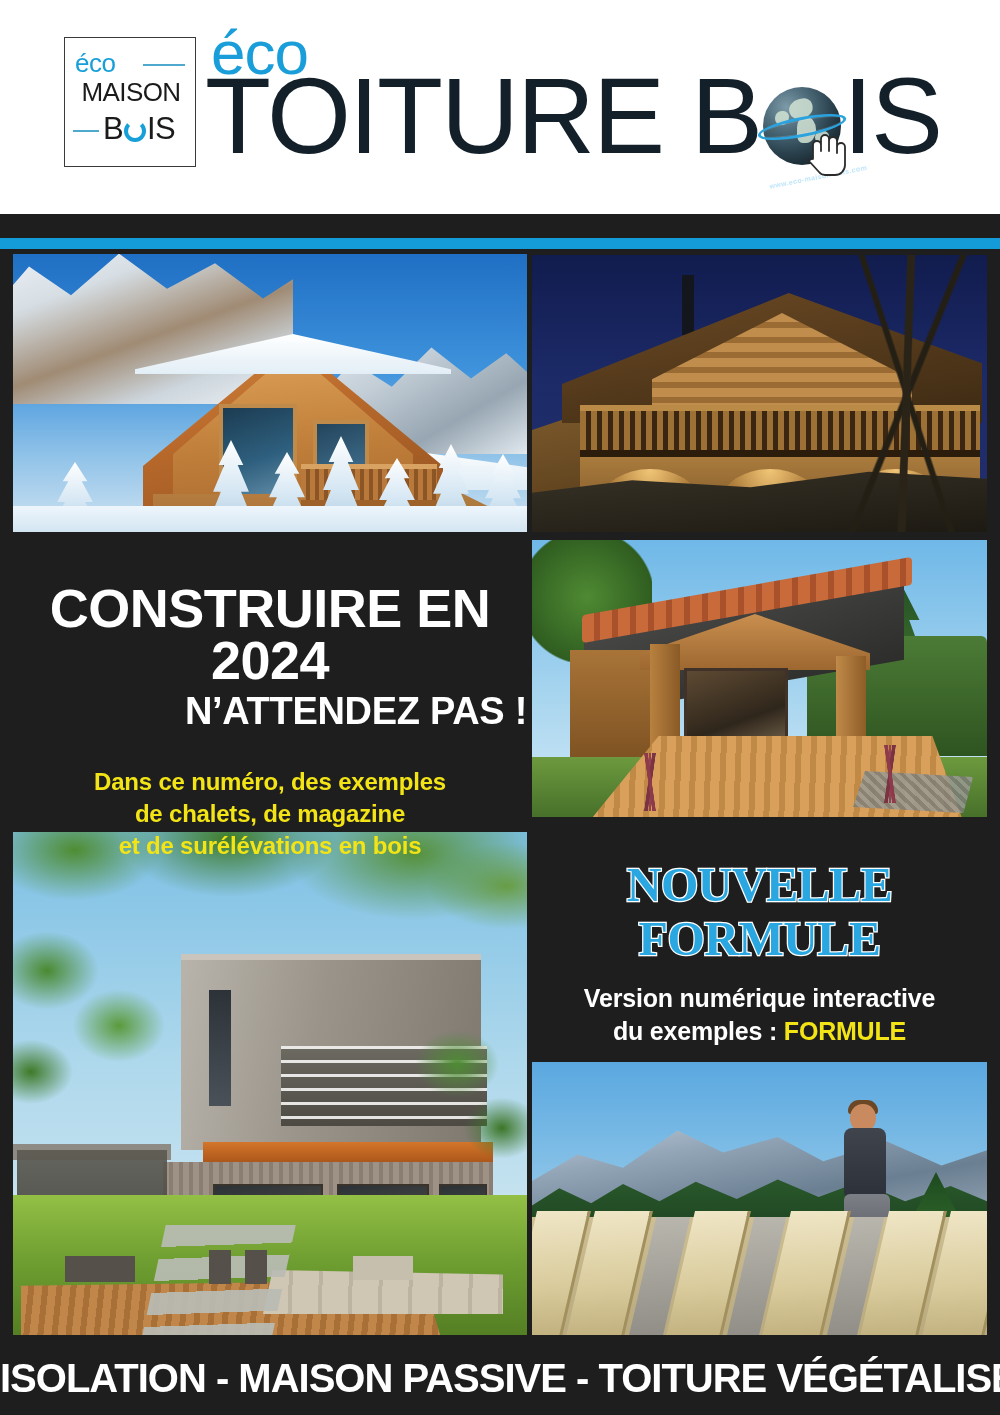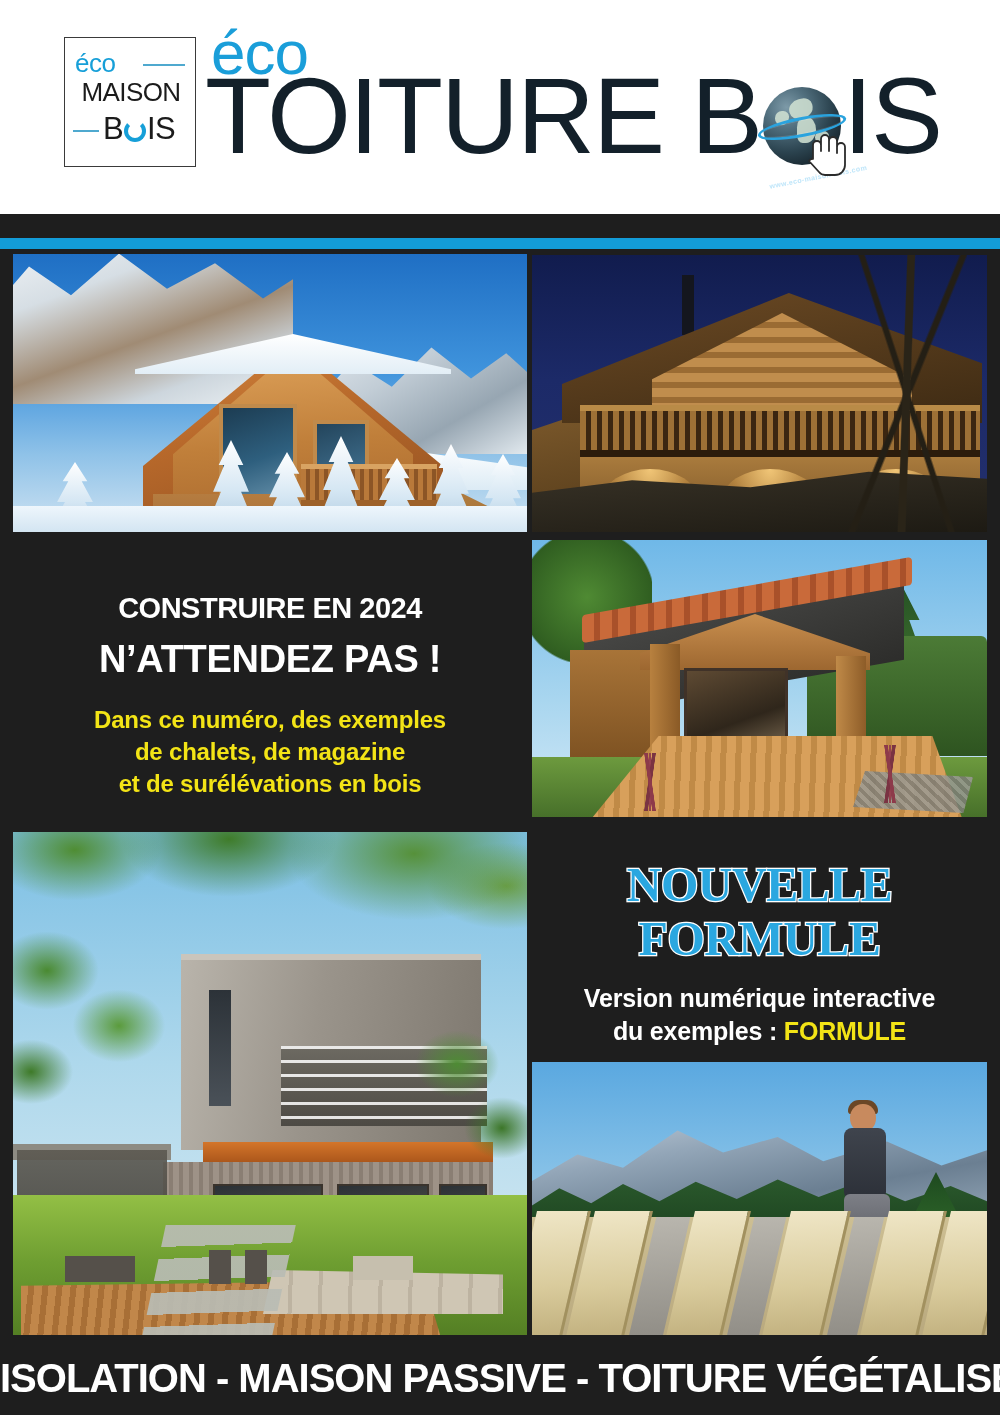--- a/index.html
+++ b/index.html
@@ -325,23 +325,23 @@
     background:linear-gradient(180deg,#3f444d 0%,#2c3038 100%); border-radius:8px; }
   .p5-worker-blue .shorts { position:absolute; left:12px; top:96px; width:46px; height:50px;
     background:linear-gradient(180deg,#7d7f86 0%,#5d5f66 100%); border-radius:6px; }
   .p5-worker-blue .leg { position:absolute; left:22px; top:142px; width:22px; height:52px;
     background:#c08557; border-radius:6px; }
   .p5-worker-blue .boot { position:absolute; left:12px; top:188px; width:44px; height:22px;
     background:#efe7d3; border-radius:6px; }
 
   
   .headline-block { position:absolute; left:13px; top:582px; width:514px; text-align:center; }
-  .hl1 { font-size:29px; font-weight:700; color:#ffffff; letter-spacing:-0.5px; line-height:52px; }
-  .hl2 { font-size:38px; font-weight:700; color:#ffffff; letter-spacing:-0.3px; line-height:46px; margin-top:2px; }
-  .sub-yellow { margin-top:22px; font-size:24px; font-weight:700; color:#f3e416;
+  .hl1 { font-size:54px; font-weight:700; color:#ffffff; letter-spacing:-0.5px; line-height:52px; }
+  .hl2 { font-size:38px; font-weight:700; color:#ffffff; letter-spacing:-0.3px; line-height:46px; margin-top:2px;text-align:right; }
+  .sub-yellow { margin-top:32px; font-size:24px; font-weight:700; color:#f3e416;
     line-height:32px; letter-spacing:-0.2px; }
 
   .formula-block { position:absolute; left:532px; top:858px; width:455px; text-align:center; }
   .fm1, .fm2 {
     font-size:48px; font-weight:700; color:#2aa7e0; line-height:54px; letter-spacing:-0.5px;
     -webkit-text-stroke:2.5px #ffffff; paint-order:stroke fill;font-family:Liberation Serif, serif;
   }
   .fm-sub { margin-top:16px; font-size:25px; font-weight:700; color:#ffffff; line-height:33px; letter-spacing:-0.2px; }
   .fm-sub .gratuite { color:#f3e416; }
 

